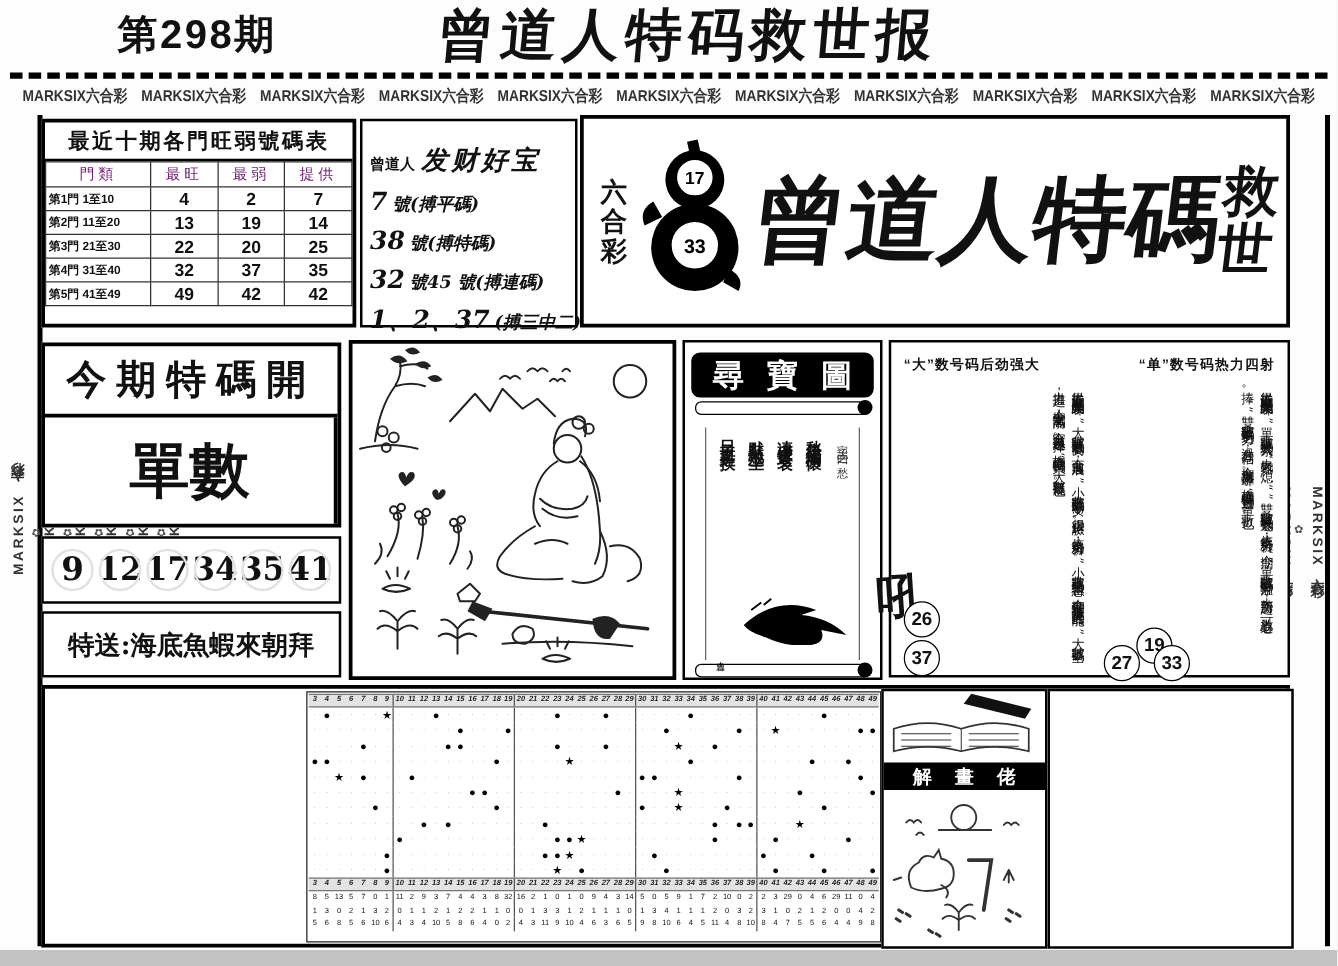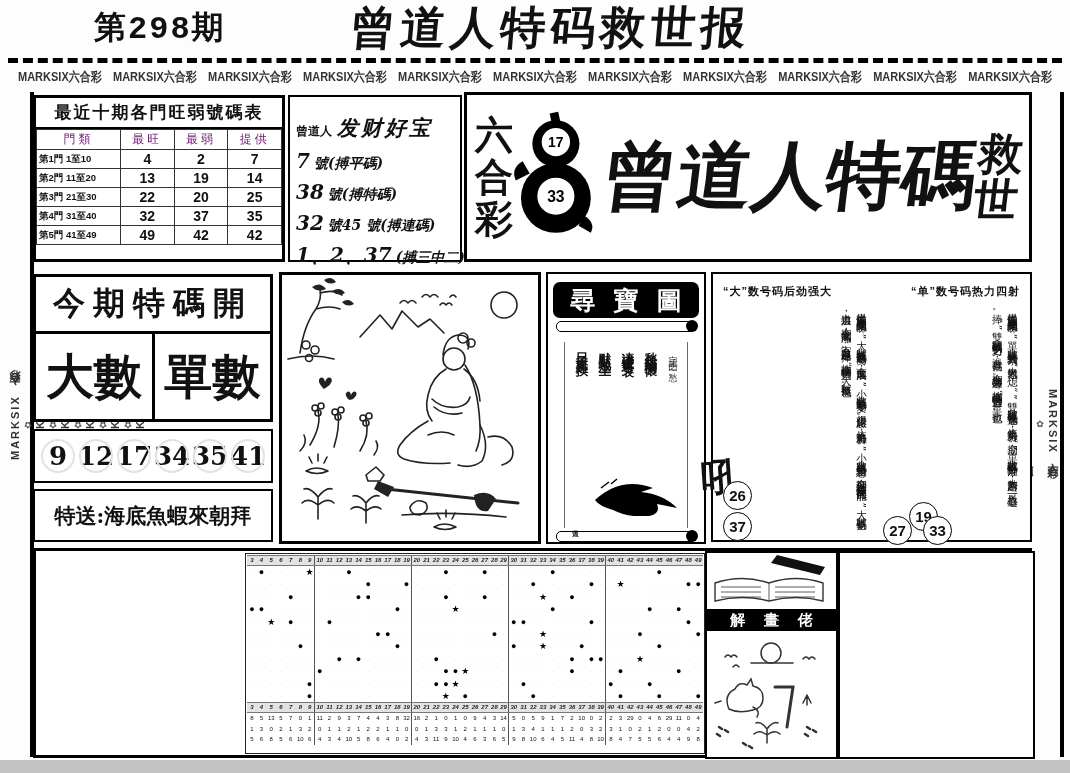--- a/index.html
+++ b/index.html
@@ -2,21 +2,21 @@
 <html><head>
 <meta charset="utf-8">
 <style>
   html,body{margin:0;padding:0;background:#eee;}
   .page{position:relative;width:1070px;height:773px;background:#fdfdfd;color:#111;
         font-family:"Liberation Sans","DejaVu Sans",sans-serif;overflow:hidden;margin:0 auto;}
   .bx{position:absolute;background:#fff;border:2px solid #111;box-sizing:border-box;}
 
   
   #issue{position:absolute;left:94px;top:6px;font-size:32px;font-weight:bold;
-         font-family:Liberation Mono, monospace;letter-spacing:2px;}
+         font-family:Liberation Sans, sans-serif;letter-spacing:2px;}
   #mastTitle{position:absolute;left:278px;top:-2px;width:545px;text-align:center;
          font-size:45px;font-weight:900;font-family:"DejaVu Serif",serif;
          letter-spacing:5px;transform:skewX(-5deg);}
 
   
   #btop{position:absolute;left:8px;top:58px;width:1054px;height:30px;border-top:5px dashed #000;
         display:flex;justify-content:space-between;align-items:center;padding:2px 10px 0;box-sizing:border-box;}
   #btop span{font-size:11px;font-weight:bold;color:#333;transform:scaleY(1.15);white-space:nowrap;}
   .vstrip{position:absolute;top:92px;bottom:16px;width:26px;writing-mode:vertical-rl;
         text-orientation:mixed;font-size:11px;font-weight:bold;color:#333;letter-spacing:2px;
@@ -43,21 +43,21 @@
   .tips-brand{font-size:12px;font-weight:bold;}
   .tips-script{font-size:21px;font-weight:900;font-style:italic;font-family:Liberation Sans, sans-serif;letter-spacing:3px;margin-top:14px;}
   .tip-line{font-size:14px;font-weight:bold;margin:7px 0;font-family:"DejaVu Serif",serif;white-space:nowrap;font-style:italic;}
   .tip-line .num{font-size:20px;margin-right:4px;}
   .tips-foot{border-top:1.5px solid #000;font-size:15px;font-weight:900;margin-top:6px;padding-top:3px;
         font-family:"DejaVu Serif",serif;white-space:nowrap;}
 
   
   #mastBox{left:464px;top:92px;width:568px;height:170px;border:3px solid #000;
         display:flex;align-items:center;padding:0 8px;}
-  .lotto{width:32px;font-size:38px;font-weight:900;line-height:1.1;text-align:center;
+  .lotto{width:32px;font-size:21px;font-weight:900;line-height:1.1;text-align:center;
         font-family:"DejaVu Serif",serif;}
   .calli{flex:1;display:flex;align-items:center;justify-content:space-around;
         font-family:"DejaVu Serif",serif;font-weight:900;font-size:74px;transform:skewX(-7deg);}
   .calli .stk{display:flex;flex-direction:column;font-size:44px;line-height:1.05;text-align:center;}
 
   
   #resultBox{left:33px;top:274px;width:240px;height:148px;border:3px solid #000;}
   .r-head{font-size:32px;font-weight:900;text-align:center;letter-spacing:8px;
         border-bottom:3px solid #000;padding:5px 0;font-family:"DejaVu Serif",serif;}
   .r-big{display:flex;height:calc(100% - 57px);}
@@ -264,21 +264,20 @@
         <span class="stk">
           <span>救</span>
           <span>世</span>
         </span>
       </div>
   </div>
 
   <div id="resultBox" class="bx">
     <div class="r-head">今期特碼開</div>
     <div class="r-big">
-      <div class="half">大數</div>
       <div class="half">單數</div>
     </div>
   </div>
   <div id="numBox" class="bx">
       <span class="ball">9</span>
       <span class="ball">12</span>
       <span class="ball">17</span>
       <span class="ball">34</span>
       <span class="ball">35</span>
       <span class="ball">41</span>

